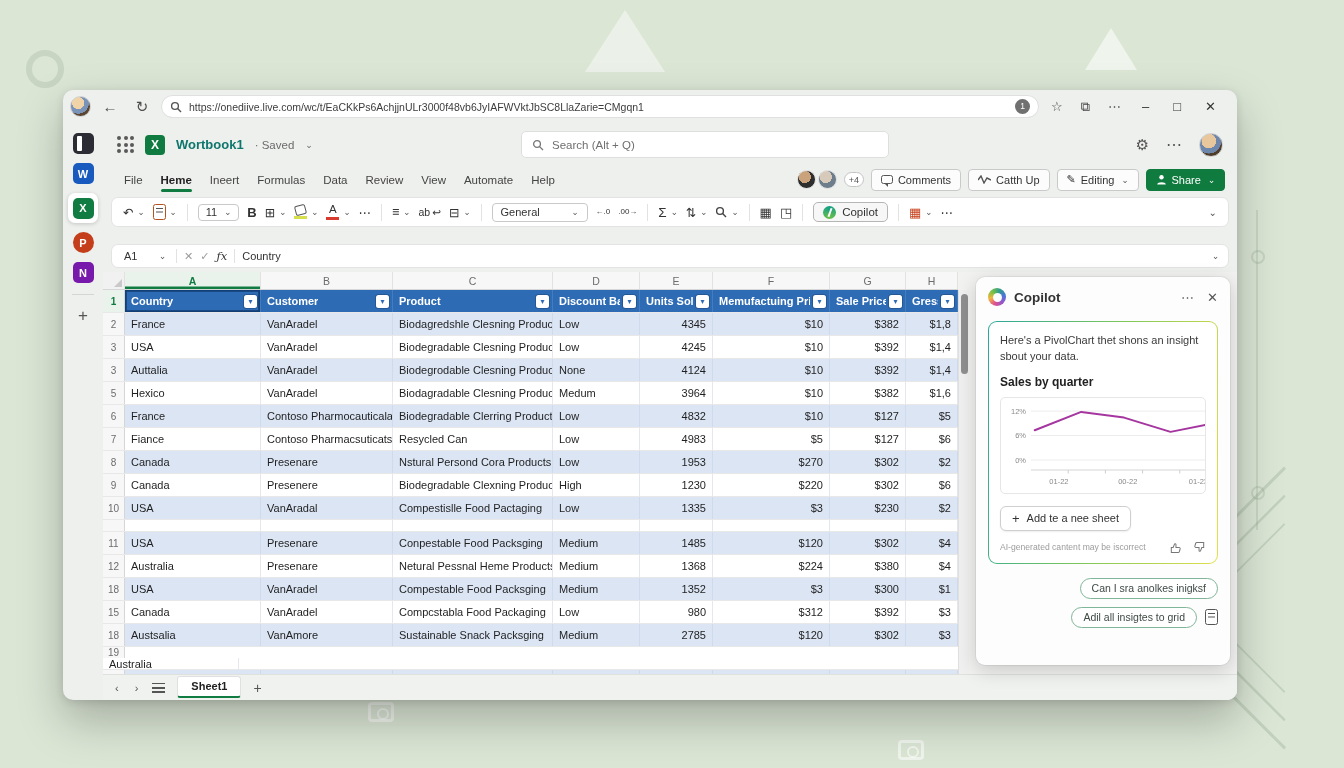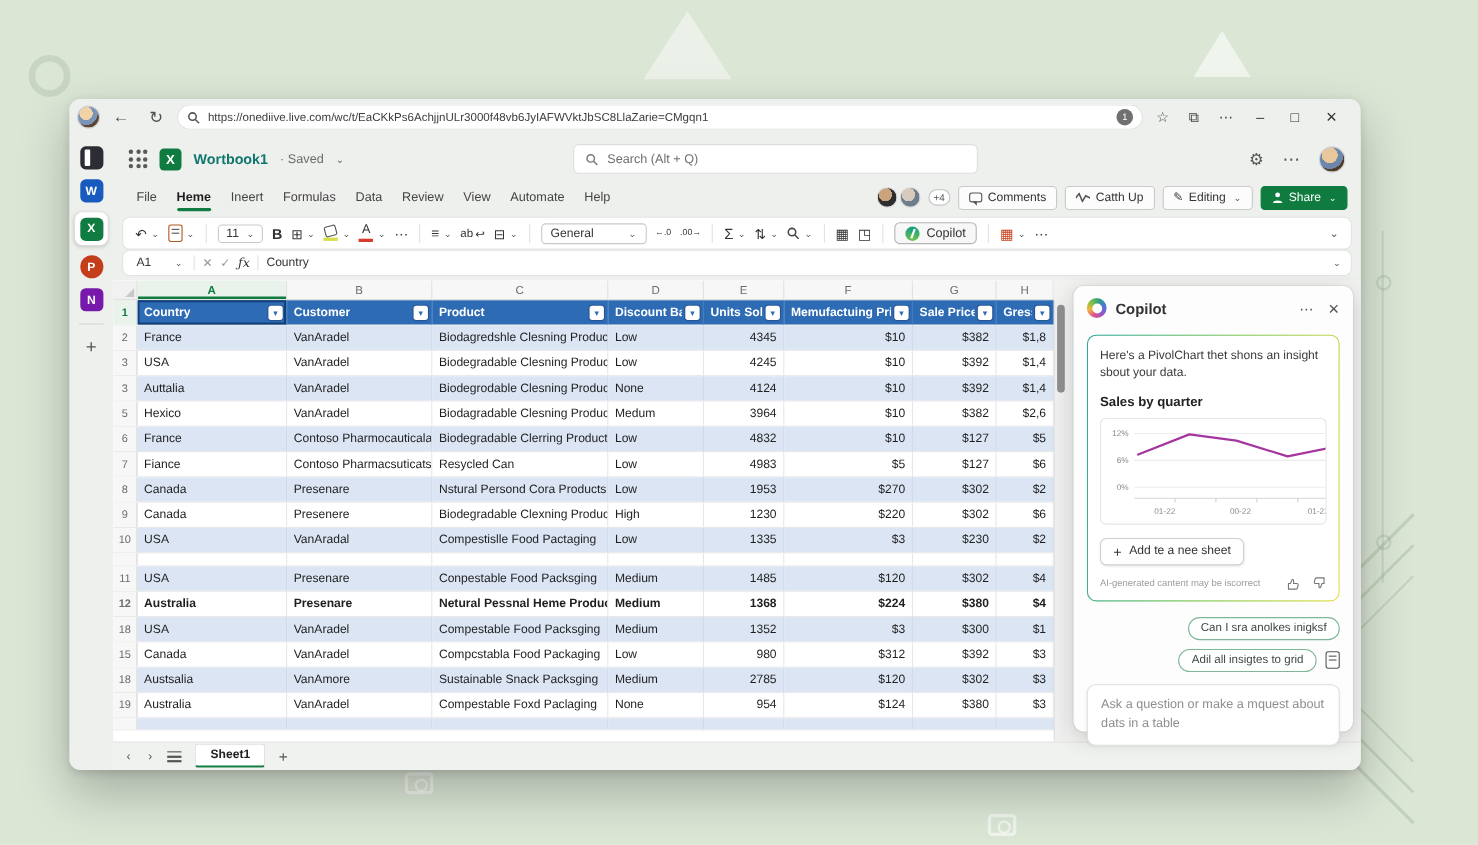--- a/index.html
+++ b/index.html
@@ -99,21 +99,21 @@
   .bar.red { background:#d83b2d; }
   .bucket { width:11px; height:10px; border:1.4px solid #555; transform:rotate(-15deg); border-radius:2px; }
   .numfmt { border:1px solid #c9c9c9; border-radius:4px; padding:2.5px 8px; width:96px; display:flex; justify-content:space-between; align-items:center; font-size:11px; }
   .dec-ic { font-size:8px; color:#333; line-height:1.15; text-align:center; }
   .copilot-btn { border:1px solid #b5b5b5; border-radius:5px; padding:2.5px 9px; display:flex; align-items:center; gap:6px; font-size:11.5px; background:#f7f7f7; }
   .cp-dot { width:13px; height:13px; border-radius:50%; background:conic-gradient(#159f85,#6cc04a,#159f85); position:relative; }
   .cp-dot::after { content:""; position:absolute; left:5.5px; top:2px; bottom:2px; width:2px; background:#fff; transform:rotate(20deg); }
   .pivot-ic { color:#c8441f; font-size:13px; }
   .tb-end { margin-left:auto; display:flex; align-items:center; gap:10px; }
 
-  .formula-bar { margin:0 8px 0; background:#fff; border:1px solid #e3e3e3; border-radius:7px; height:24px; display:flex; align-items:center; padding:0 9px; gap:7px; font-size:11px; color:#333; flex:none; }
+  .formula-bar { margin:17px 8px 0; background:#fff; border:1px solid #e3e3e3; border-radius:7px; height:24px; display:flex; align-items:center; padding:0 9px; gap:7px; font-size:11px; color:#333; flex:none; }
   .name-box { width:48px; display:flex; justify-content:space-between; align-items:center; padding:0 3px; }
   .fb-sep { width:1px; height:14px; background:#e2e2e2; }
   .fx { font-style:italic; font-family:"DejaVu Serif", serif; font-size:11.5px; }
   .fb-val { flex:1; }
   .fb-caret { margin-left:auto; }
 
   
   .sheet-zone { flex:1; position:relative; margin-top:4px; background:#f2f3f1; min-height:0; }
   .grid { position:absolute; left:0; top:0; bottom:0; width:855px; background:#fff; overflow:hidden; font-size:11px; color:#1f1f1f; }
   .col-strip { display:flex; height:18px; background:#f7f7f7; border-bottom:1px solid #d6d6d6; color:#6c6c6c; font-size:10.5px; }
@@ -454,21 +454,21 @@
               </div>
               <div class="grow row" style="min-height: 23px; height: 23px;">
                 <div class="rownum">5</div>
                 <div class="gcell" style="min-width: 136px; width: 136px;">Hexico</div>
                 <div class="gcell" style="min-width: 132px; width: 132px;">VanAradel</div>
                 <div class="gcell" style="min-width: 160px; width: 160px;">Biodagradable Clesning Products</div>
                 <div class="gcell" style="min-width: 87px; width: 87px;">Medum</div>
                 <div class="gcell num" style="min-width: 73px; width: 73px;">3964</div>
                 <div class="gcell num" style="min-width: 117px; width: 117px;">$10</div>
                 <div class="gcell num" style="min-width: 76px; width: 76px;">$382</div>
-                <div class="gcell num" style="min-width: 52px; width: 52px;">$2,6</div>
+                <div class="gcell num" style="min-width: 52px; width: 52px;">$1,6</div>
               </div>
               <div class="grow row shaded" style="min-height: 23px; height: 23px;">
                 <div class="rownum">6</div>
                 <div class="gcell" style="min-width: 136px; width: 136px;">France</div>
                 <div class="gcell" style="min-width: 132px; width: 132px; text-align: right;">Contoso Pharmocauticala</div>
                 <div class="gcell" style="min-width: 160px; width: 160px;">Biodegradable Clerring Products</div>
                 <div class="gcell" style="min-width: 87px; width: 87px;">Low</div>
                 <div class="gcell num" style="min-width: 73px; width: 73px;">4832</div>
                 <div class="gcell num" style="min-width: 117px; width: 117px;">$10</div>
                 <div class="gcell num" style="min-width: 76px; width: 76px;">$127</div>
@@ -533,21 +533,21 @@
                 <div class="rownum">11</div>
                 <div class="gcell" style="min-width: 136px; width: 136px;">USA</div>
                 <div class="gcell" style="min-width: 132px; width: 132px;">Presenare</div>
                 <div class="gcell" style="min-width: 160px; width: 160px;">Conpestable Food Packsging</div>
                 <div class="gcell" style="min-width: 87px; width: 87px;">Medium</div>
                 <div class="gcell num" style="min-width: 73px; width: 73px;">1485</div>
                 <div class="gcell num" style="min-width: 117px; width: 117px;">$120</div>
                 <div class="gcell num" style="min-width: 76px; width: 76px;">$302</div>
                 <div class="gcell num" style="min-width: 52px; width: 52px;">$4</div>
               </div>
-              <div class="grow row" style="min-height: 23px; height: 23px; font-weight: bold;">
+              <div class="grow row" style="min-height: 23px; height: 23px;">
                 <div class="rownum">12</div>
                 <div class="gcell" style="min-width: 136px; width: 136px;">Australia</div>
                 <div class="gcell" style="min-width: 132px; width: 132px;">Presenare</div>
                 <div class="gcell" style="min-width: 160px; width: 160px;">Netural Pessnal Heme Products</div>
                 <div class="gcell" style="min-width: 87px; width: 87px;">Medium</div>
                 <div class="gcell num" style="min-width: 73px; width: 73px;">1368</div>
                 <div class="gcell num" style="min-width: 117px; width: 117px;">$224</div>
                 <div class="gcell num" style="min-width: 76px; width: 76px;">$380</div>
                 <div class="gcell num" style="min-width: 52px; width: 52px;">$4</div>
               </div>
@@ -577,21 +577,21 @@
                 <div class="rownum">18</div>
                 <div class="gcell" style="min-width: 136px; width: 136px;">Austsalia</div>
                 <div class="gcell" style="min-width: 132px; width: 132px;">VanAmore</div>
                 <div class="gcell" style="min-width: 160px; width: 160px;">Sustainable Snack Packsging</div>
                 <div class="gcell" style="min-width: 87px; width: 87px;">Medium</div>
                 <div class="gcell num" style="min-width: 73px; width: 73px;">2785</div>
                 <div class="gcell num" style="min-width: 117px; width: 117px;">$120</div>
                 <div class="gcell num" style="min-width: 76px; width: 76px;">$302</div>
                 <div class="gcell num" style="min-width: 52px; width: 52px;">$3</div>
               </div>
-              <div class="grow row" style="min-height: 23px; height: 23px;">
+              <div class="grow row" style="min-height: 23px; height: 23px; flex-direction: column;">
                 <div class="rownum">19</div>
                 <div class="gcell" style="min-width: 136px; width: 136px;">Australia</div>
                 <div class="gcell" style="min-width: 132px; width: 132px;">VanAradel</div>
                 <div class="gcell" style="min-width: 160px; width: 160px;">Compestable Foxd Paclaging</div>
                 <div class="gcell" style="min-width: 87px; width: 87px;">None</div>
                 <div class="gcell num" style="min-width: 73px; width: 73px;">954</div>
                 <div class="gcell num" style="min-width: 117px; width: 117px;">$124</div>
                 <div class="gcell num" style="min-width: 76px; width: 76px;">$380</div>
                 <div class="gcell num" style="min-width: 52px; width: 52px;">$3</div>
               </div>
@@ -657,21 +657,20 @@
               </span>
             </div>
           </div>
           <div class="chips">
             <span class="chip">Can I sra anolkes inigksf</span>
             <span class="chip-row">
               <span class="chip">Adil all insigtes to grid</span>
               <span class="note-ic"></span>
             </span>
           </div>
-          <div class="ask-box">Ask a question or make a mquest about dats in a table</div>
         </div>
       </div>
 
       <div class="sheetbar">
         <span class="sb-ic">‹</span>
         <span class="sb-ic">›</span>
         <span class="hamb">
             <i></i>
             <i></i>
             <i></i>

